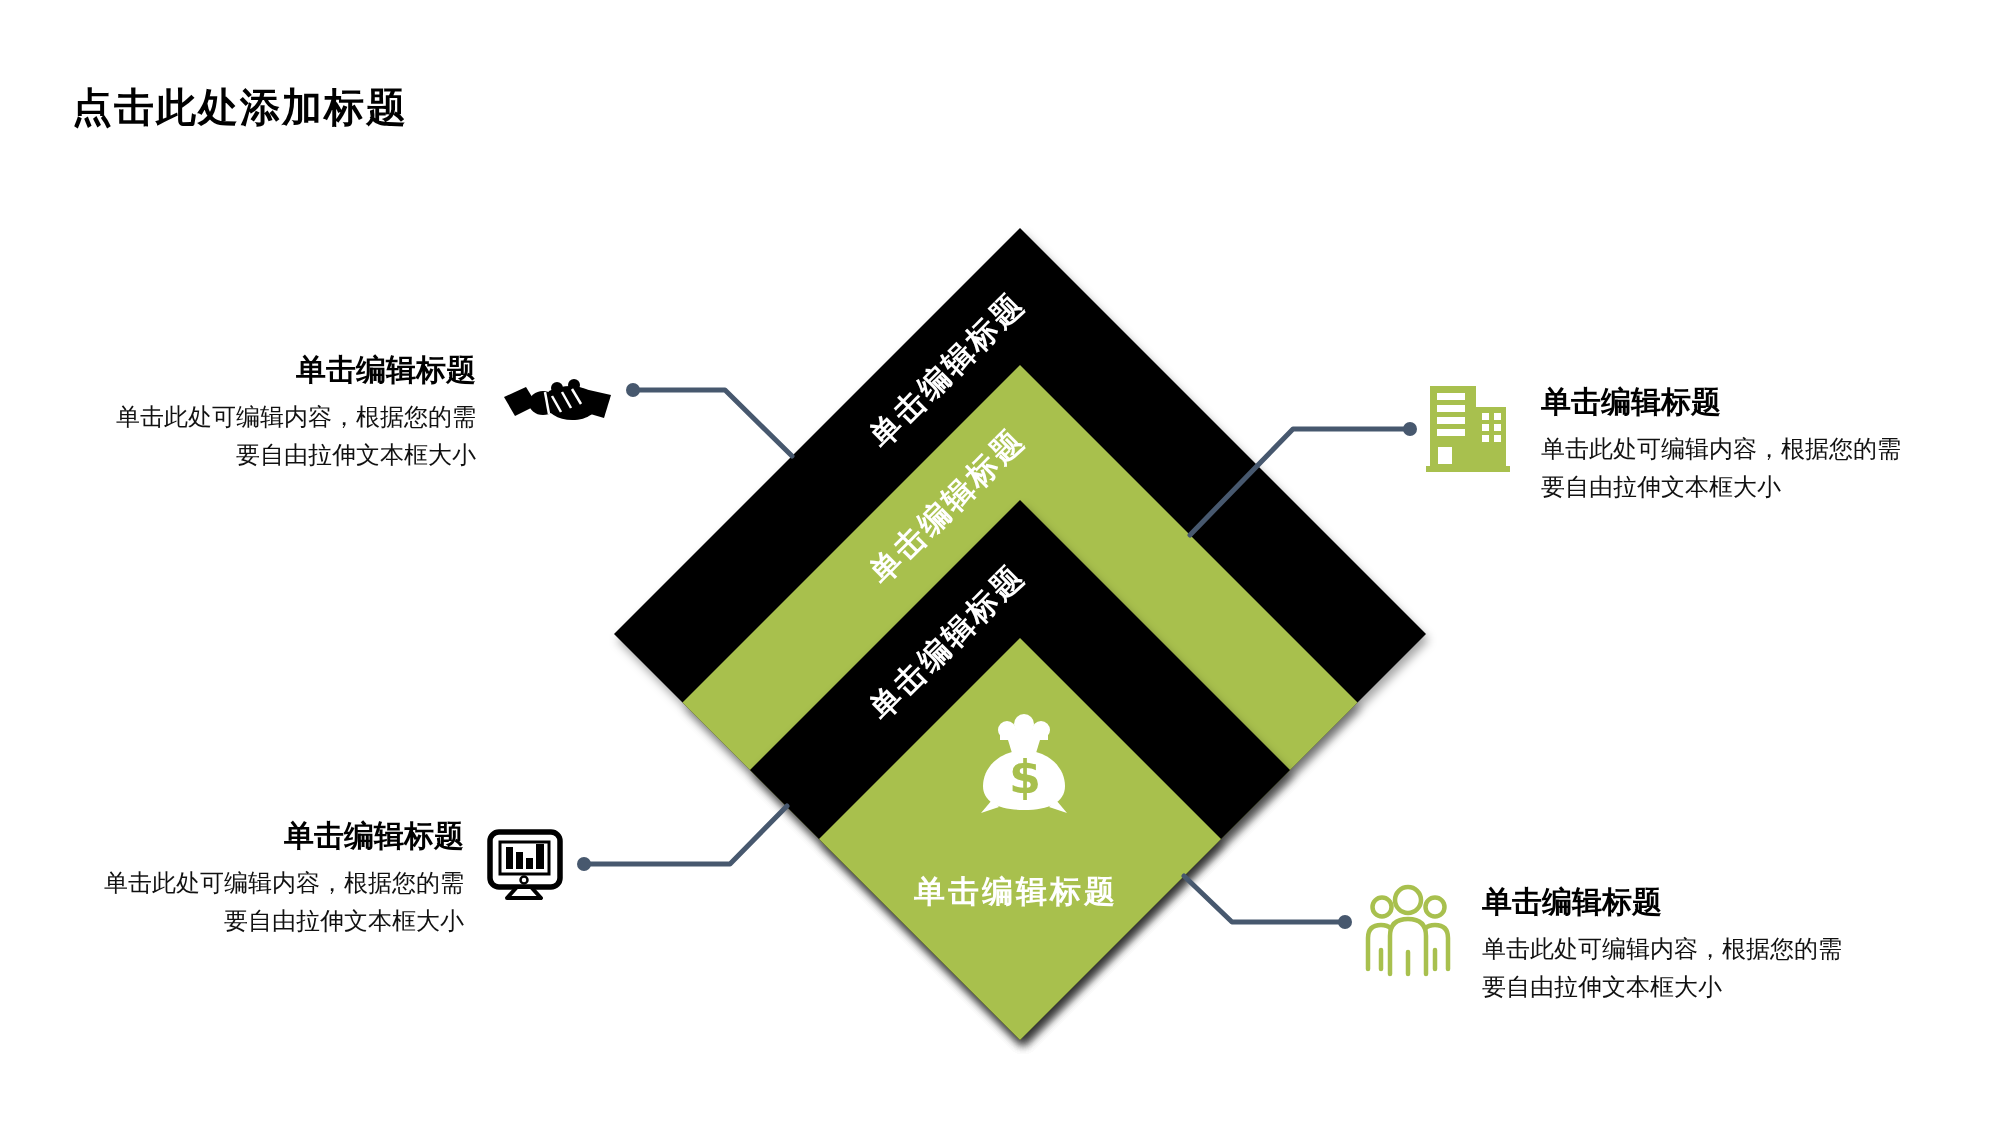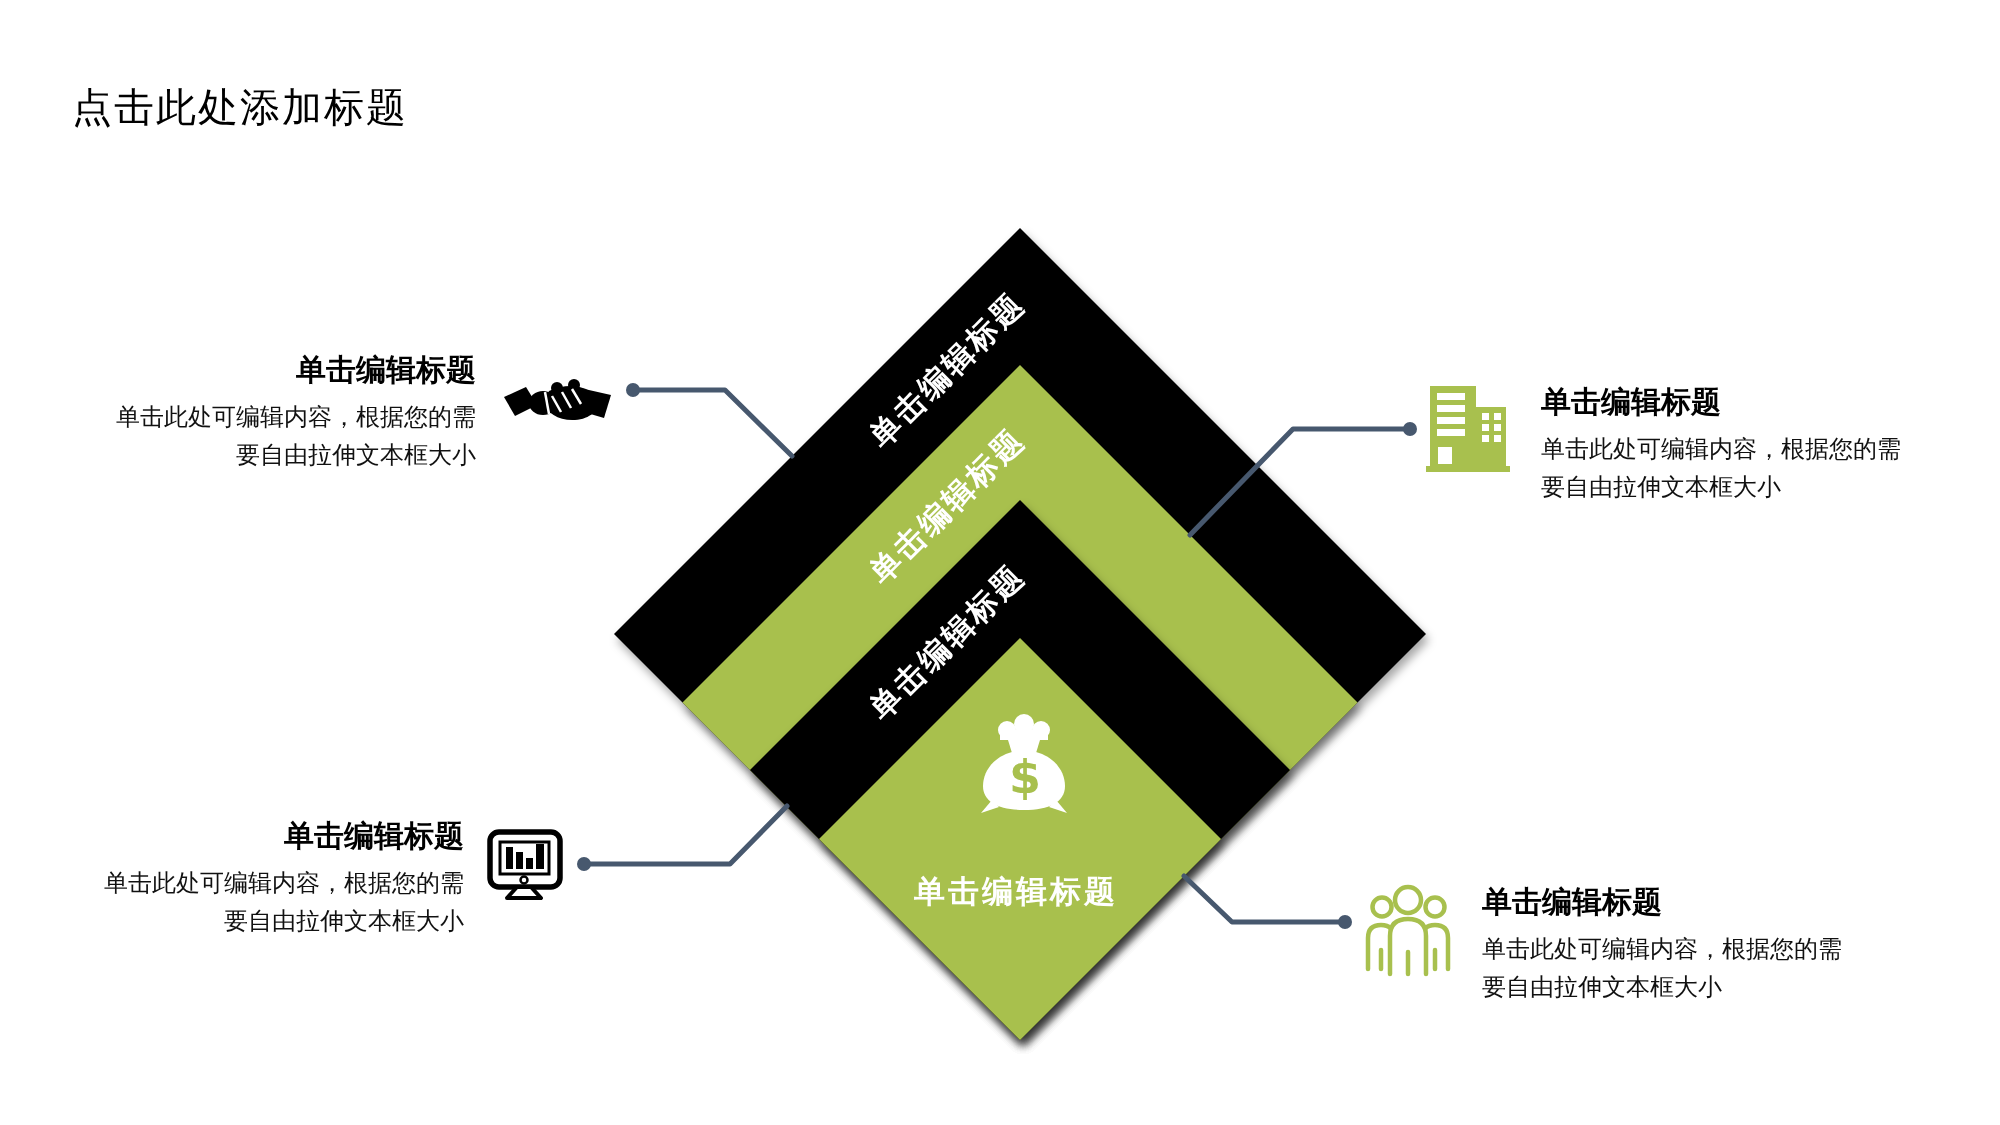--- a/index.html
+++ b/index.html
@@ -3,21 +3,21 @@
 <meta charset="utf-8">
 <style>
   html,body { margin:0; padding:0; }
   body {
     width:2000px; height:1125px; background:#ffffff; overflow:hidden;
     font-family:"Liberation Sans","DejaVu Sans",sans-serif;
   }
   .slide { position:relative; width:2000px; height:1125px; background:#ffffff; }
   .page-title {
     position:absolute; left:72px; top:80px;
-    font-size:40px; font-weight:normal; color:#000; letter-spacing:2px; white-space:nowrap;
+    font-size:40px; font-weight:bold; color:#000; letter-spacing:2px; white-space:nowrap;
   }
   svg.diagram { position:absolute; left:0; top:0; width:2000px; height:1125px; }
   .band-label {
     font-family:"Liberation Sans","DejaVu Sans",sans-serif;
     font-size:31px; font-weight:bold; fill:#ffffff; letter-spacing:3px;
   }
   .center-label {
     font-family:"Liberation Sans","DejaVu Sans",sans-serif;
     font-size:31px; font-weight:bold; fill:#ffffff; letter-spacing:3px;
   }

